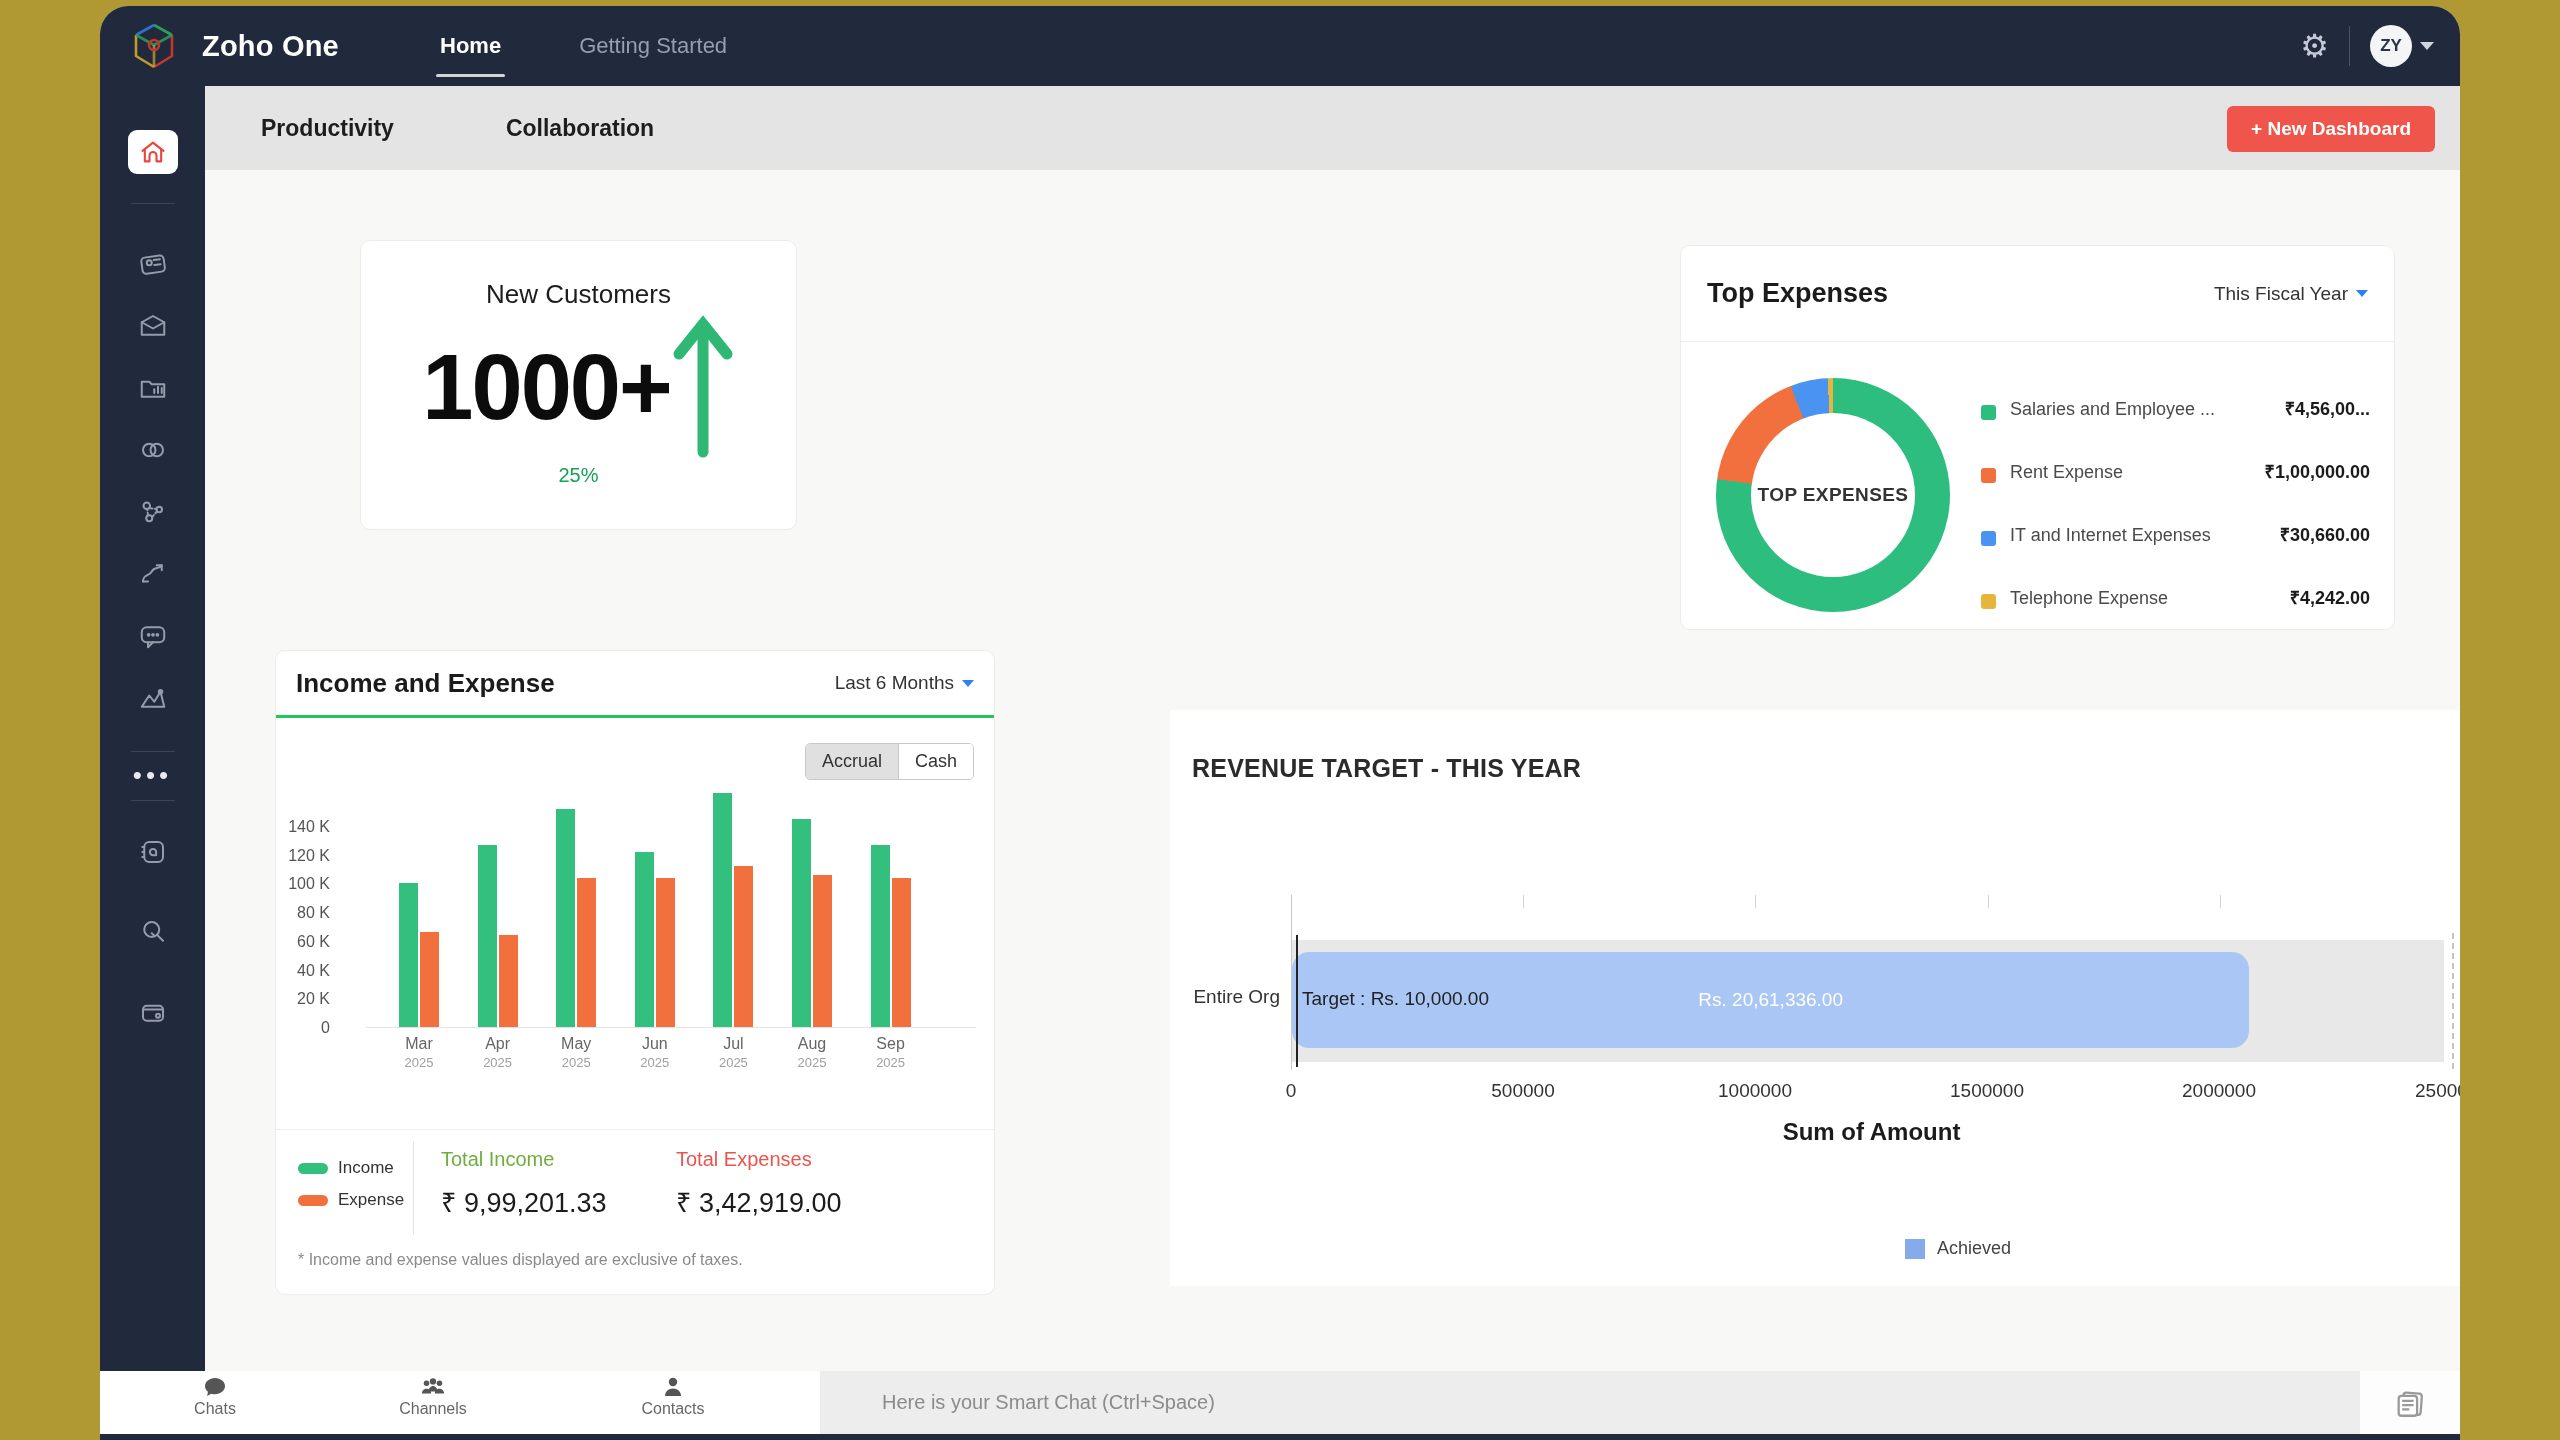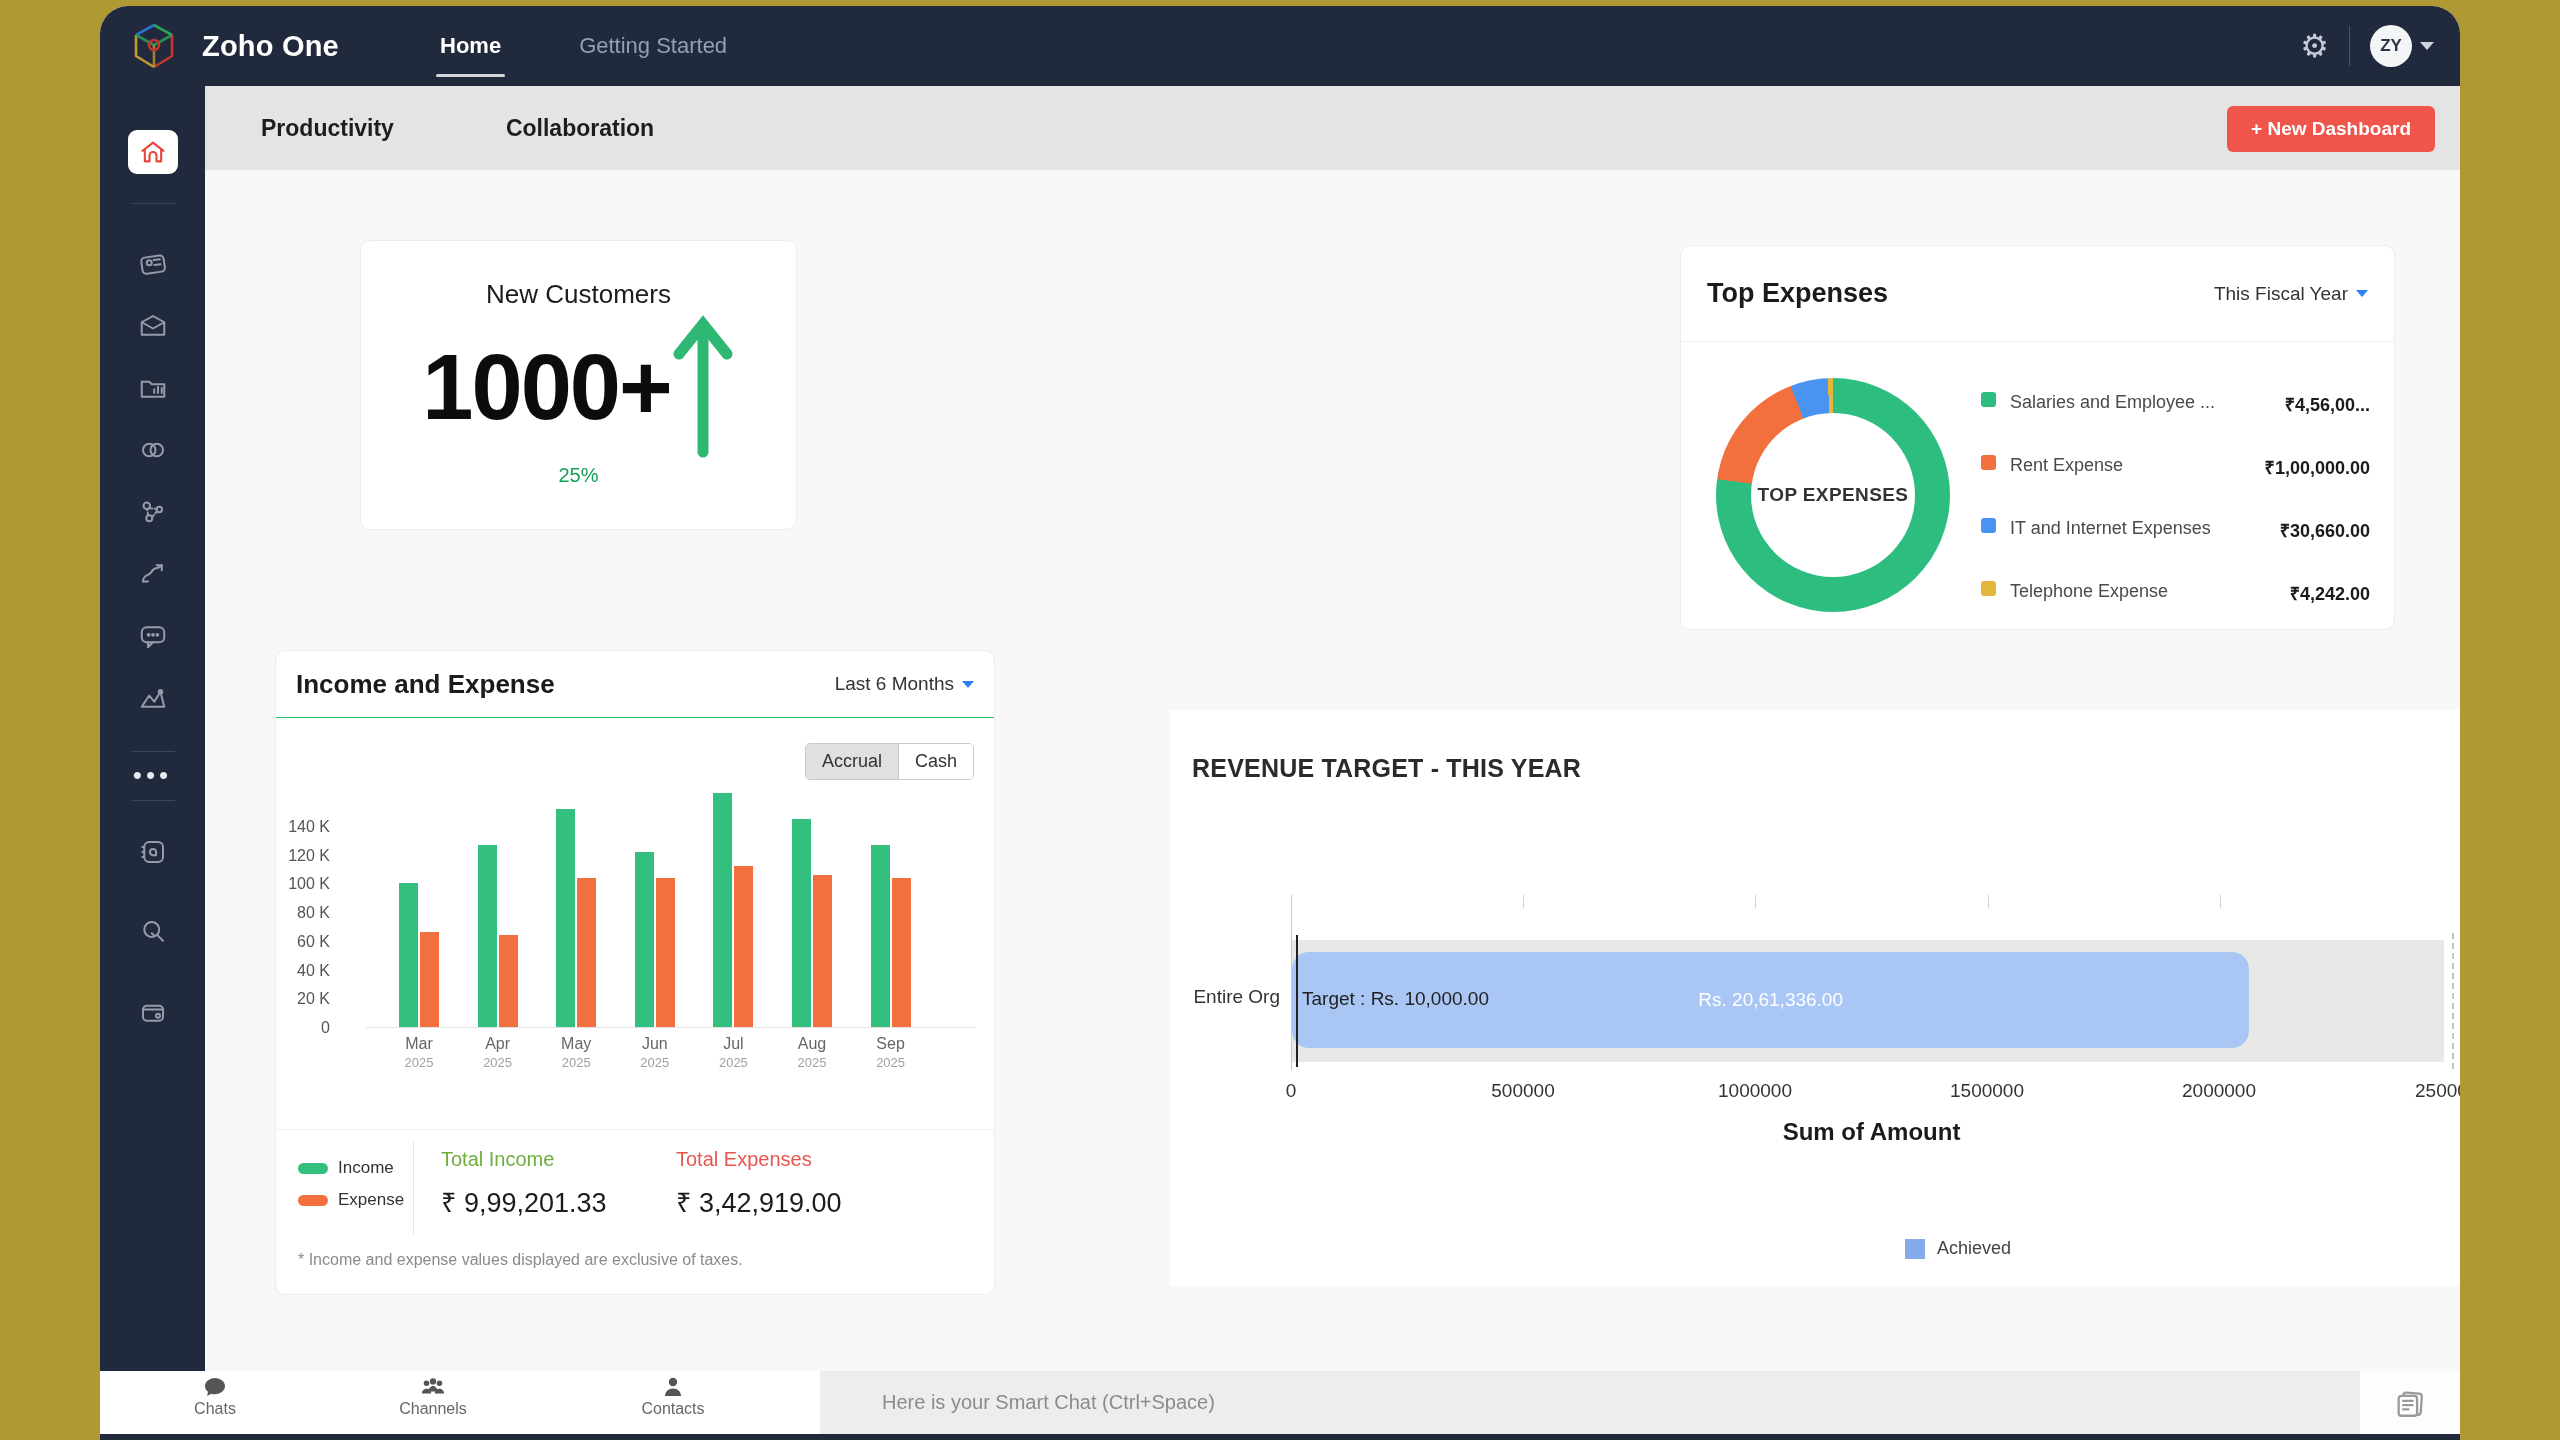--- a/index.html
+++ b/index.html
@@ -63,28 +63,28 @@
   .te-card { left:1475px; top:75px; width:715px; height:385px; }
   .te-head { height:96px; border-bottom:1px solid #eee; display:flex; align-items:center; justify-content:space-between; padding:0 26px; }
   .te-title { font-size:27px; font-weight:bold; color:#1b1b1b; }
   .dd { font-size:19px; color:#333; display:flex; align-items:center; gap:8px; cursor:pointer; }
   .caret-blue { width:0; height:0; border-left:6px solid transparent; border-right:6px solid transparent; border-top:7px solid #2f7ef5; }
   .donut { position:absolute; left:35px; top:132px; width:234px; height:234px; border-radius:50%; }
   .donut .hole { position:absolute; left:35px; top:35px; width:164px; height:164px; border-radius:50%; background:#fff;
                  display:flex; align-items:center; justify-content:center; }
   .donut .hole span { font-size:19px; font-weight:bold; color:#333; letter-spacing:.4px; }
   .te-rows { position:absolute; left:300px; top:146px; right:24px; }
-  .te-row { display:flex; align-items:flex-start; height:28px; margin-bottom:35px; }
+  .te-row { display:flex; align-items:flex-end; height:28px; margin-bottom:35px; }
   .te-row .sq { width:15px; height:15px; border-radius:3px; margin-right:14px; flex:none; }
   .te-row .lb { font-size:18px; color:#4a4a4a; flex:1; }
   .te-row .vl { font-size:18px; font-weight:bold; color:#1b1b1b; }
 
   
   .ie-card { left:70px; top:480px; width:720px; height:645px; }
-  .ie-head { height:67px; border-bottom:1px solid #22c55e; display:flex; align-items:center; justify-content:space-between; padding:0 20px; }
+  .ie-head { height:67px; border-bottom:3px solid #22c55e; display:flex; align-items:center; justify-content:space-between; padding:0 20px; }
   .ie-title { font-size:26px; font-weight:bold; color:#1b1b1b; }
   .toggle { position:absolute; right:20px; top:92px; display:flex; border:1px solid #c9c9c9; border-radius:5px; overflow:hidden; }
   .toggle .opt { font-size:18px; color:#333; padding:7px 16px; background:#fff; cursor:pointer; }
   .toggle .opt.active { background:#e0e0e0; border-right:1px solid #c9c9c9; }
   .ie-yticks { position:absolute; left:0; top:133px; width:62px; height:244px; }
   .ie-yticks span { position:absolute; right:8px; font-size:16px; color:#555; }
   .ie-plot { position:absolute; left:90px; top:133px; width:610px; height:244px; border-bottom:1px solid #e3e3e3; }
   .bar-group { position:absolute; bottom:0; width:40px; display:flex; align-items:flex-end; gap:2px; }
   .bar { width:19px; }
   .ie-months span.m { position:absolute; top:384px; font-size:16px; color:#666; transform:translateX(-50%); text-align:center; }

